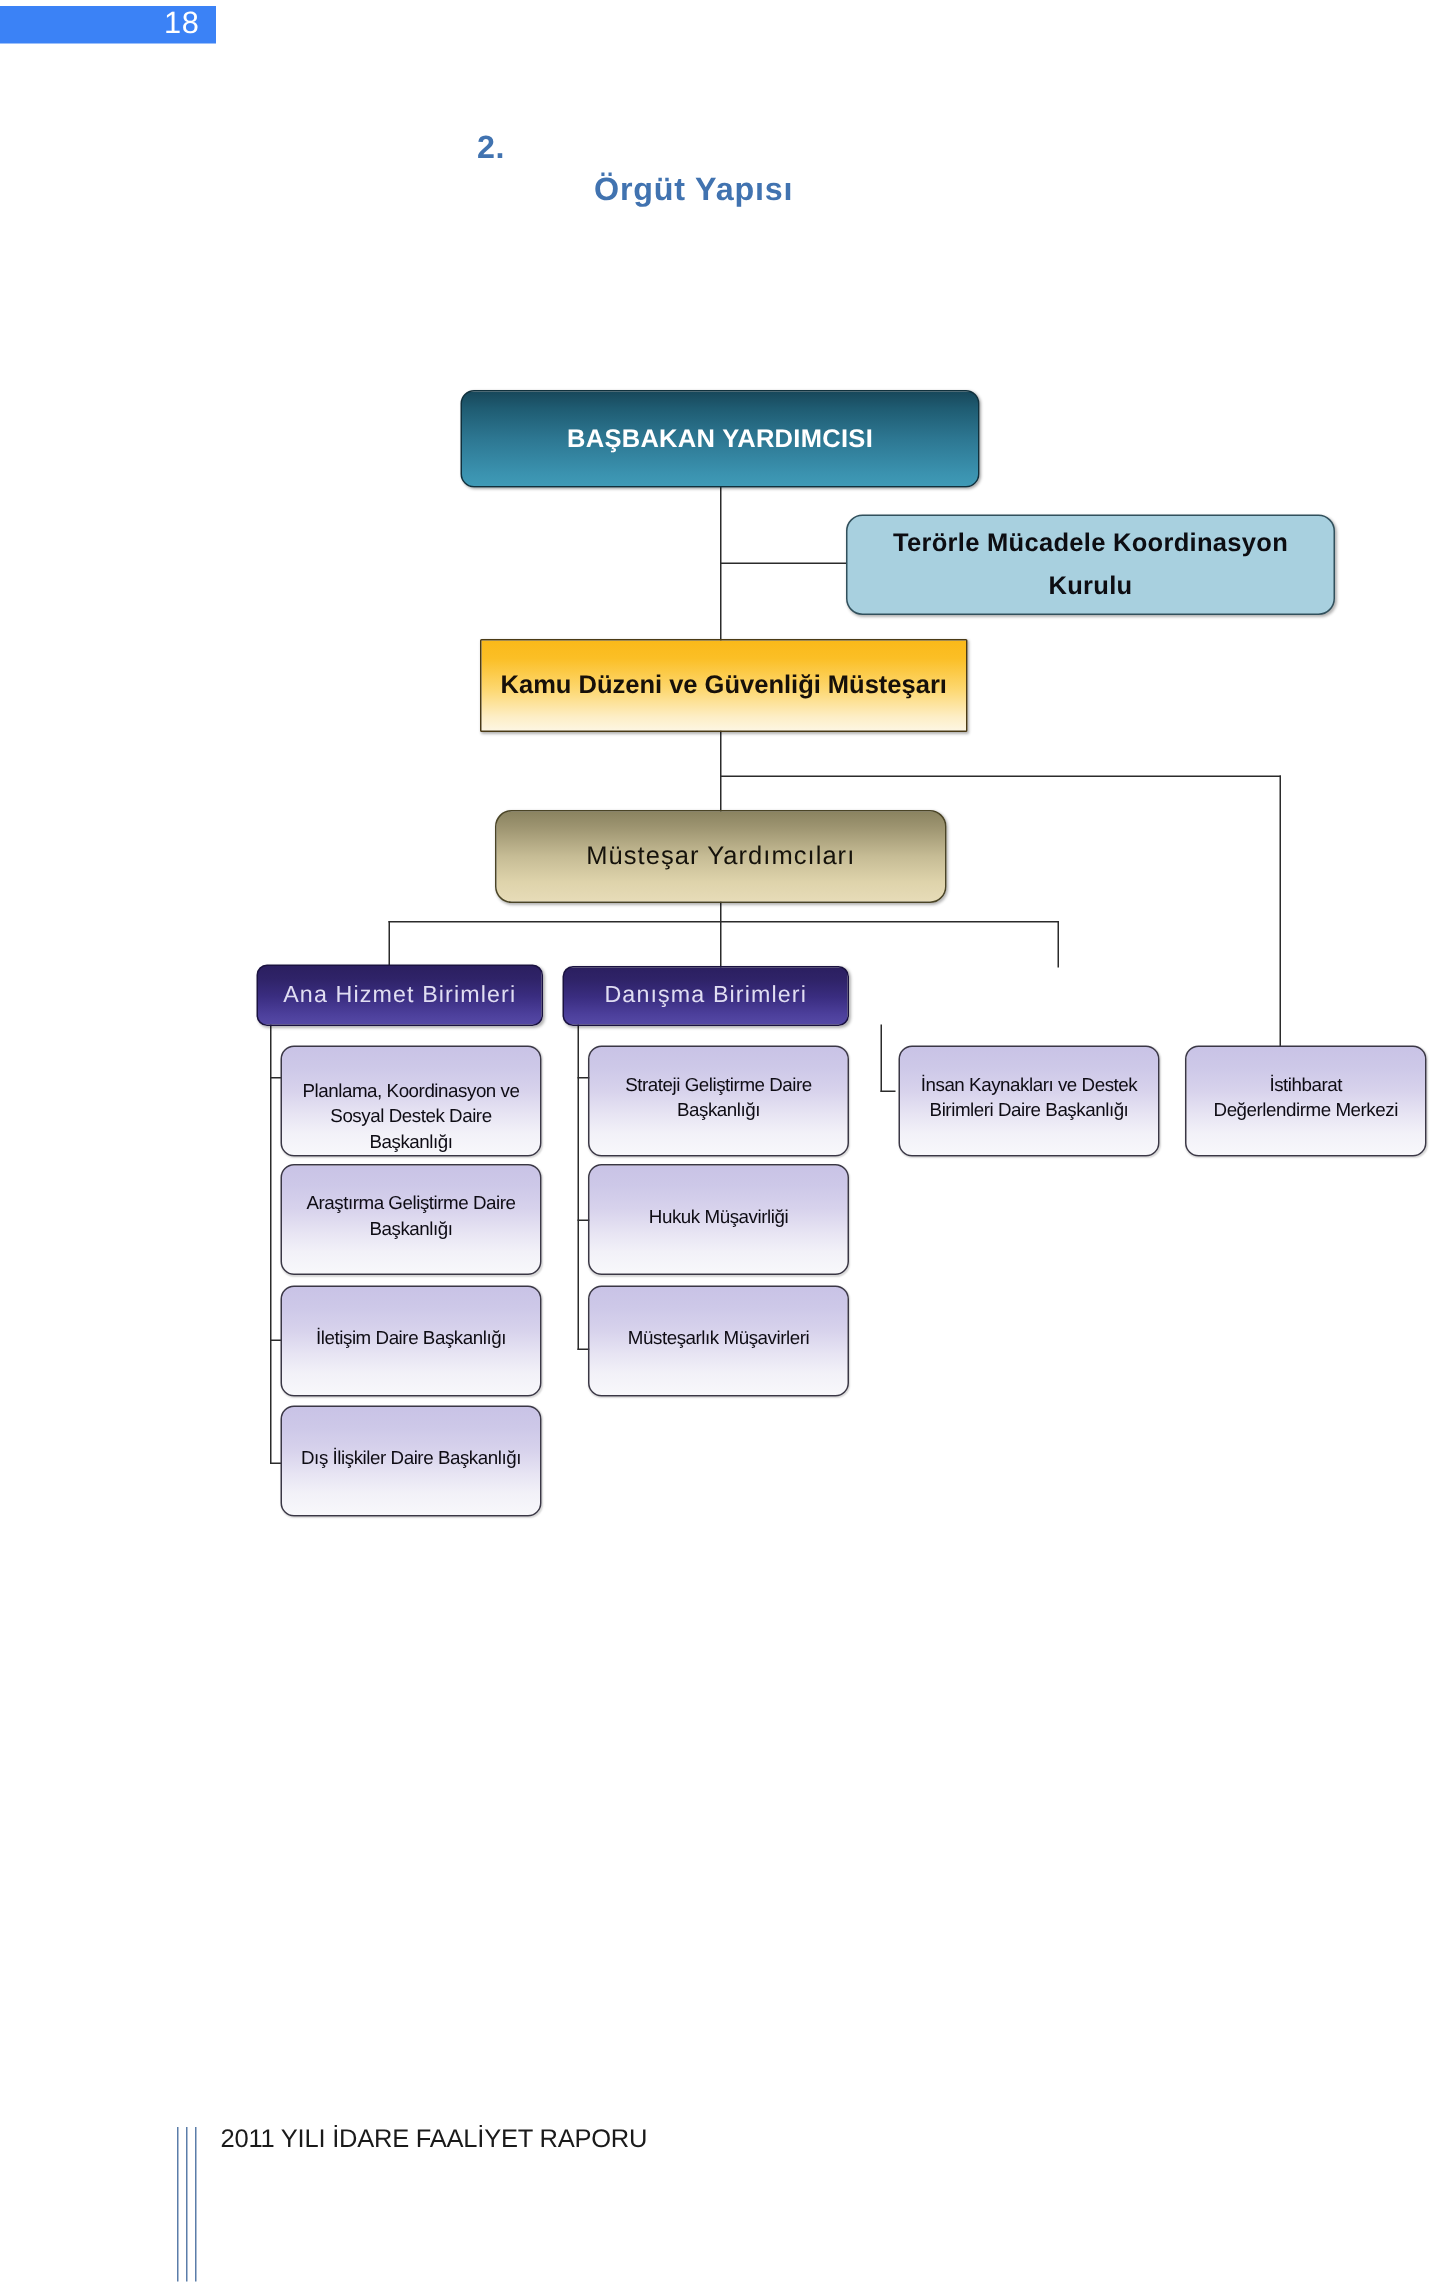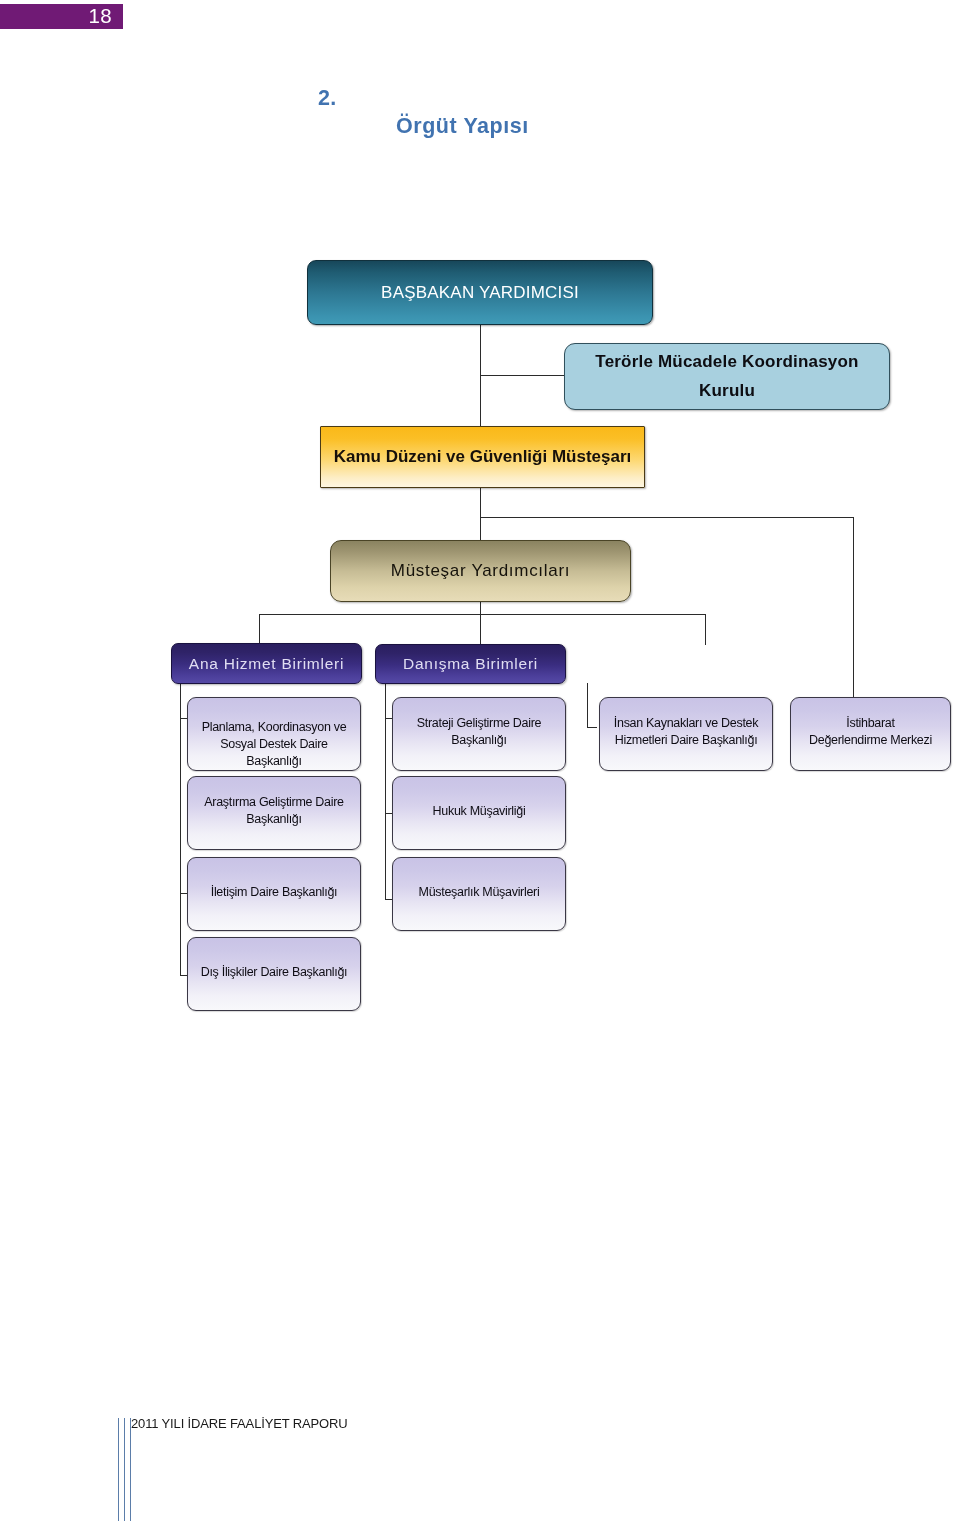--- a/index.html
+++ b/index.html
@@ -1,43 +1,43 @@
 <!DOCTYPE html>
 <html><head>
 <meta charset="utf-8">
 <style>
   html,body{margin:0;padding:0;}
   body{width:960px;height:1521px;background:#ffffff;
        font-family:"Liberation Sans",sans-serif;position:relative;overflow:hidden;}
   .page{position:absolute;left:0;top:0;width:960px;height:1521px;}
 
   
-  .pagenum-bar{position:absolute;left:0;top:4px;width:123px;height:25px;
-     background:#701a75;}
+  .pagenum-bar{position:absolute;left:0;top:4px;width:144px;height:25px;
+     background:#3b82f6;}
   .pagenum-bar span{position:absolute;right:11px;top:0px;color:#ffffff;
      font-size:20.5px;letter-spacing:0.4px;}
 
   
   .sec-title{position:absolute;left:318px;top:86px;color:#4173b0;
      font-size:21.5px;font-weight:bold;letter-spacing:0.3px;}
   .sec-title .num{position:absolute;left:0;top:0;}
   .sec-title .txt{position:absolute;left:78px;top:0;white-space:nowrap;letter-spacing:0.55px;margin-top:28px;}
 
   
   .chart{position:absolute;left:0;top:0;width:960px;height:1521px;}
 
   .node{position:absolute;box-sizing:border-box;display:flex;
      align-items:center;justify-content:center;text-align:center;}
   .node span{display:block;}
   .node b{display:block;font-weight:inherit;}
 
   .n-teal{background:linear-gradient(to bottom,#17475a 0%,#1f5c72 18%,#2d7792 50%,#3b93b0 88%,#3f9ab6 100%);
      border:1.6px solid #11303c;border-radius:9px;
      box-shadow:1px 1px 2px rgba(0,0,0,0.35);}
-  .n-teal span{color:#ffffff;font-weight:normal;font-size:17px;letter-spacing:0.2px;}
+  .n-teal span{color:#ffffff;font-weight:bold;font-size:17px;letter-spacing:0.2px;}
 
   .n-lightblue{background:#a8d0df;border:1.4px solid #31505c;border-radius:11px;
      box-shadow:1px 1px 2px rgba(0,0,0,0.3);}
   .n-lightblue span{color:#0d0d12;font-weight:bold;font-size:17px;line-height:28.5px;letter-spacing:0.2px;}
 
   .n-orange{background:linear-gradient(to bottom,#fab919 0%,#fbbf26 20%,#fdd872 55%,#fdeec6 85%,#fdf6e2 100%);
      border:1.4px solid #4a3a15;border-radius:1px;
      box-shadow:1px 1px 2px rgba(0,0,0,0.3);}
   .n-orange span{color:#16100a;font-weight:bold;font-size:17px;}
 
@@ -55,21 +55,21 @@
   .n-lp{background:linear-gradient(to bottom,#c9c3e6 0%,#cdc8e8 18%,#d7d2ec 40%,#e7e4f3 62%,#f2f1f8 80%,#f8f8fb 100%);
      border:1.1px solid #3a3745;border-radius:9px;
      box-shadow:0.6px 0.8px 1.1px rgba(0,0,0,0.16);}
   .n-lp span{color:#0e0c14;font-size:12.5px;line-height:17px;margin-top:-4px;letter-spacing:-0.3px;}
 
   .ln{position:absolute;background:#2b2b2b;}
 
   
   .footer-lines{position:absolute;left:118px;top:1418px;width:16px;height:103px;}
   .footer-lines i{position:absolute;top:0;width:1.3px;height:103px;background:#5b7da9;display:block;}
-  .footer-txt{position:absolute;left:131px;top:1416px;font-size:13px;color:#1a1a1a;
+  .footer-txt{position:absolute;left:147px;top:1416px;font-size:17px;color:#1a1a1a;
      letter-spacing:-0.15px;white-space:nowrap;}
 </style>
 </head>
 <body>
 
 <div class="page">
   <div class="pagenum-bar">
       <span>18</span>
     </div>
   <div class="sec-title">
@@ -144,21 +144,21 @@
       </div>
     <div class="node n-lp" style="left:392px;top:776px;width:174px;height:74px;">
         <span>Hukuk Müşavirliği</span>
       </div>
     <div class="node n-lp" style="left:392px;top:857px;width:174px;height:74px;">
         <span>Müsteşarlık Müşavirleri</span>
       </div>
     <div class="node n-lp" style="left:599px;top:697px;width:174px;height:74px;">
         <span>
           <b class="ln0">İnsan Kaynakları ve Destek</b>
-          <b class="ln1">Hizmetleri Daire Başkanlığı</b>
+          <b class="ln1">Birimleri Daire Başkanlığı</b>
         </span>
       </div>
     <div class="node n-lp" style="left:790px;top:697px;width:161px;height:74px;">
         <span>
           <b class="ln0">İstihbarat</b>
           <b class="ln1">Değerlendirme Merkezi</b>
         </span>
       </div>
   </div>
   <div class="footer-lines">

